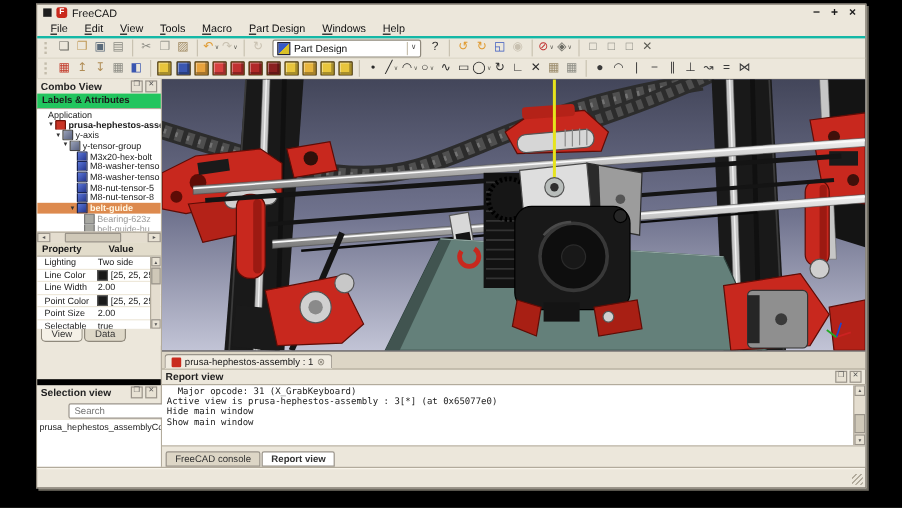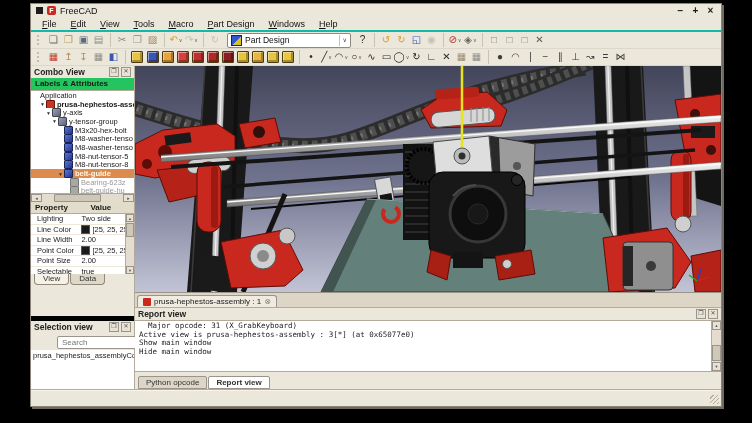--- a/index.html
+++ b/index.html
@@ -735,33 +735,33 @@
         <div class="panel-header">
           <span class="panel-title">Report view</span>
           <span class="pbtn">❐</span>
           <span class="pbtn">✕</span>
         </div>
         <div class="reportbody">
           <div class="rlines">
 
           <div class="rline">  Major opcode: 31 (X_GrabKeyboard)</div>
                 <div class="rline">Active view is prusa-hephestos-assembly : 3[*] (at 0x65077e0)</div>
+                <div class="rline">Hide main window</div>
                 <div class="rline">Show main window</div>
-                <div class="rline">Hide main window</div>
                 <div class="rline"></div>
               </div>
           <div class="rvscroll">
             <span class="up">▲</span>
             <span class="vthumb"></span>
             <span class="dn">▼</span>
           </div>
         </div>
         <div class="reporttabs">
 
-        <span class="rtab">Python opcode</span>
+        <span class="rtab">FreeCAD console</span>
               <span class="rtab active">Report view</span>
             </div>
       </div>
     </div>
   </div>
 
   <div class="statusbar">
     <span class="grip"></span>
   </div>
 

